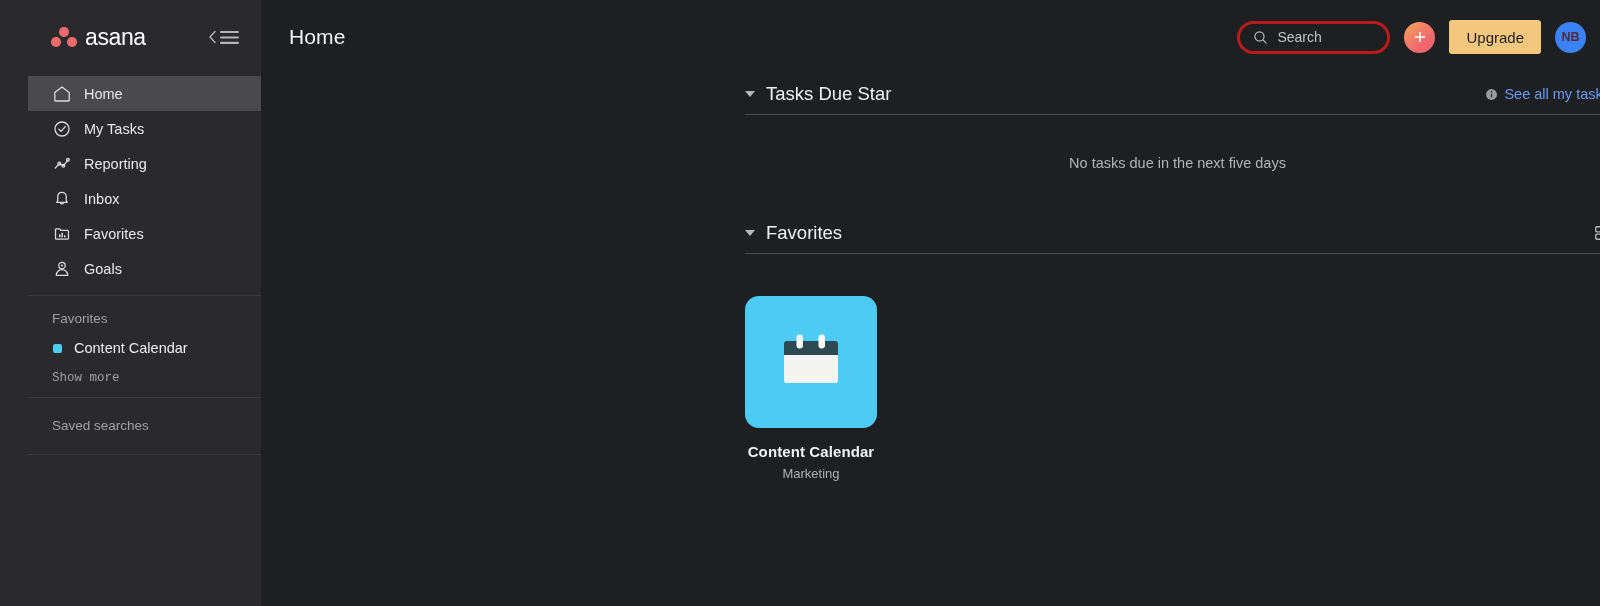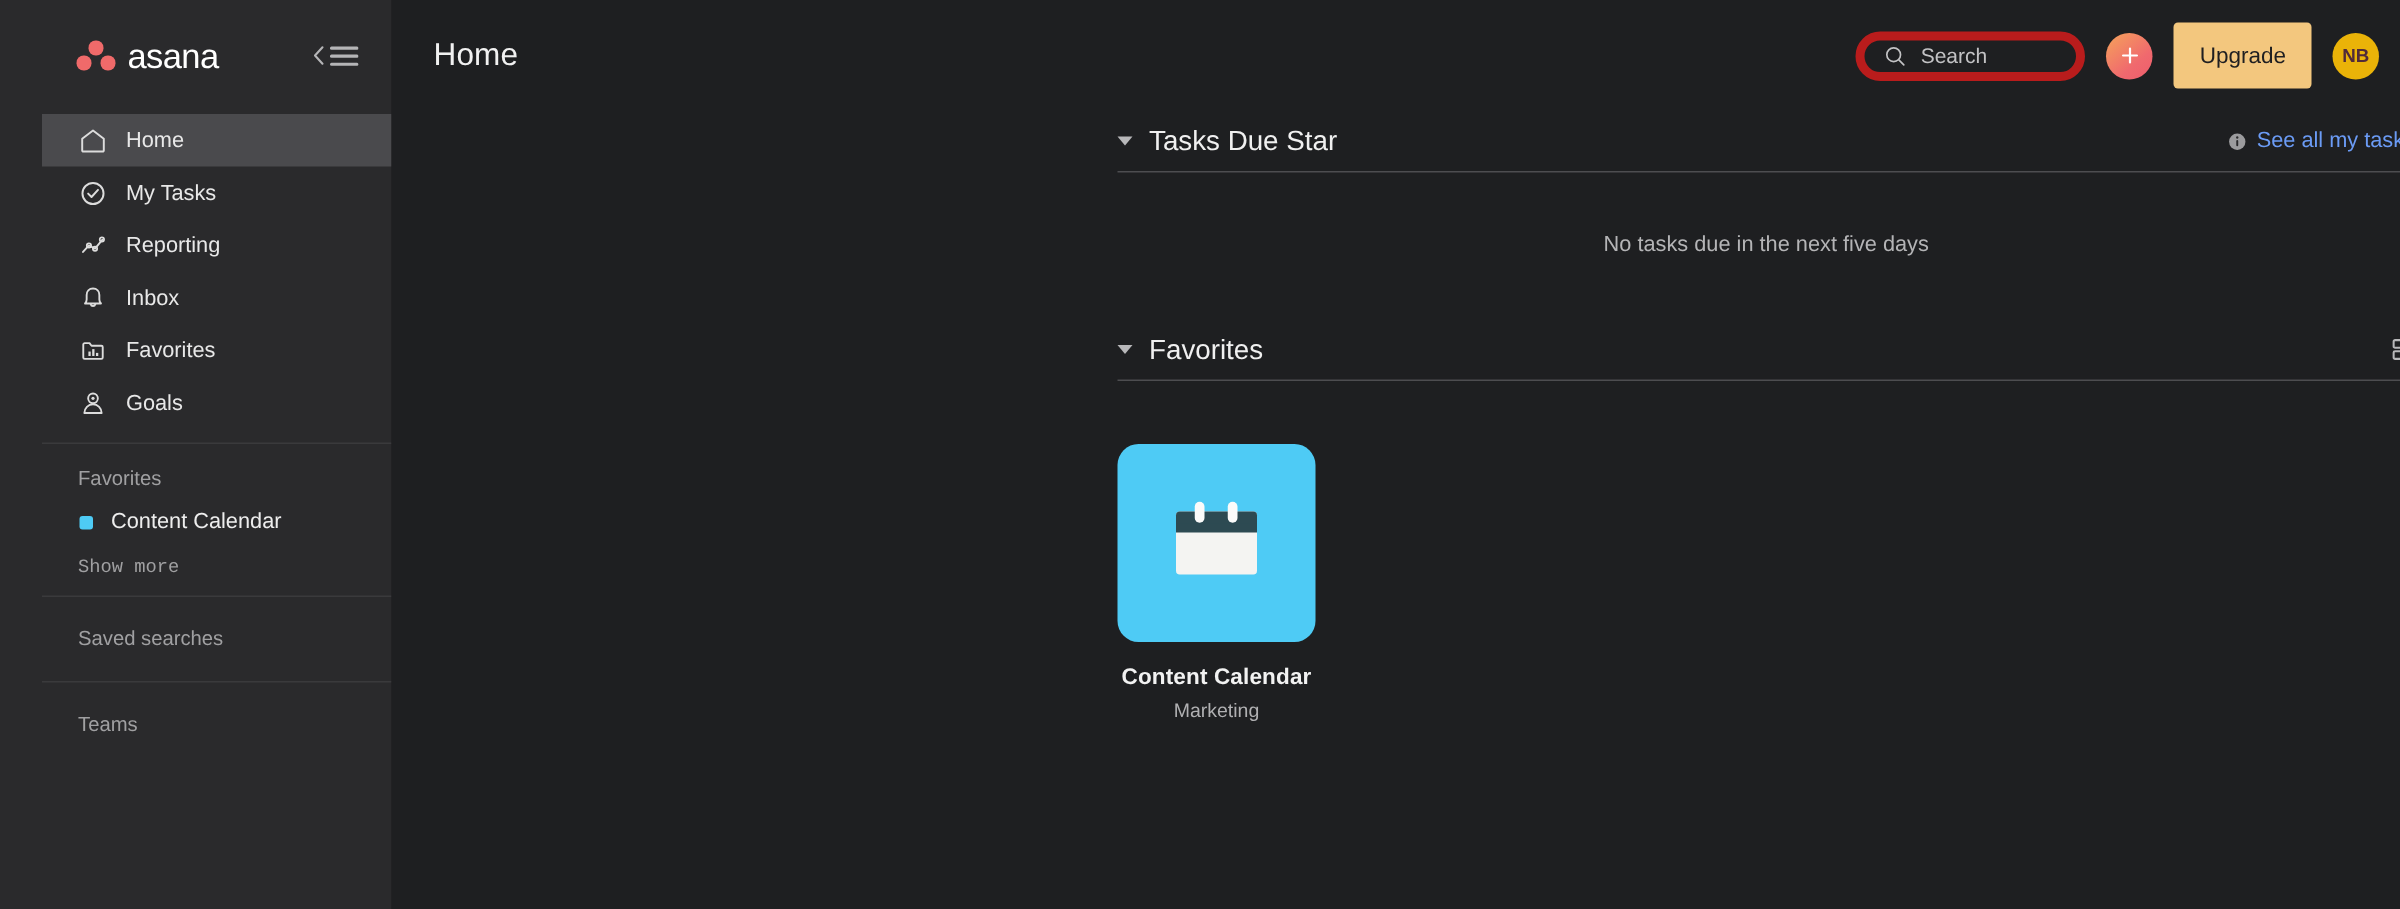--- a/index.html
+++ b/index.html
@@ -92,42 +92,42 @@
   }
   .page-title {
     color: #f1f1f1; font-size: 21px; font-weight: 400;
     letter-spacing: 0.1px;
   }
   .topbar-right {
     margin-left: auto; display: flex; align-items: center; gap: 14px;
   }
   .search-box {
     width: 153px; height: 33px;
-    border: 6px solid #b91c1c; border-radius: 17px;
+    border: 3px solid #b91c1c; border-radius: 17px;
     display: flex; align-items: center; gap: 9px;
     padding: 0 13px; background: transparent; cursor: text;
   }
   .search-ph { color: #c2c2c4; font-size: 14px; }
   .plus-btn {
     width: 31px; height: 31px; border-radius: 50%;
     background: linear-gradient(140deg, #f5a45a 0%, #f0696e 65%, #ee5d6c 100%);
     display: flex; align-items: center; justify-content: center;
     cursor: pointer; border: none;
   }
   .upgrade-btn {
-    height: 44px; padding: 0 17px; border-radius: 3px;
+    height: 34px; padding: 0 17px; border-radius: 3px;
     background: #f3c islands; background: #f2c островки;
     background: #f3c77e;
     color: #1f1f21; font-size: 15px;
     display: flex; align-items: center; justify-content: center;
     cursor: pointer; border: none; font-family: "Liberation Sans", sans-serif;
   }
   .avatar {
     width: 31px; height: 31px; border-radius: 50%;
-    background: #eab308; color: #512a3a;
+    background: #3b82f6; color: #512a3a;
     font-size: 12.5px; font-weight: 700;
     display: flex; align-items: center; justify-content: center;
     cursor: pointer;
   }
 
   .content { padding: 0 0 0 0; }
   .section { width: 865px; margin-left: 484px; }
   .sec-head {
     display: flex; align-items: center;
     height: 40px; gap: 11px;
@@ -273,21 +273,20 @@
 
 
     <div class="show-more">Show more</div>
 
     <div class="divider" style="margin:0"></div>
 
     <div class="sec-title" style="padding:20px 0 21px 24px">Saved searches</div>
 
     <div class="divider" style="margin:0"></div>
 
-    <div class="sec-title" style="padding:20px 0 0 24px">Teams</div>
   </aside>
 
   <main class="main">
 
     <header class="topbar">
       <div class="page-title">Home</div>
 
       <div class="topbar-right">
         <div class="search-box">
           <svg width="15" height="15" viewBox="0 0 20 20">

